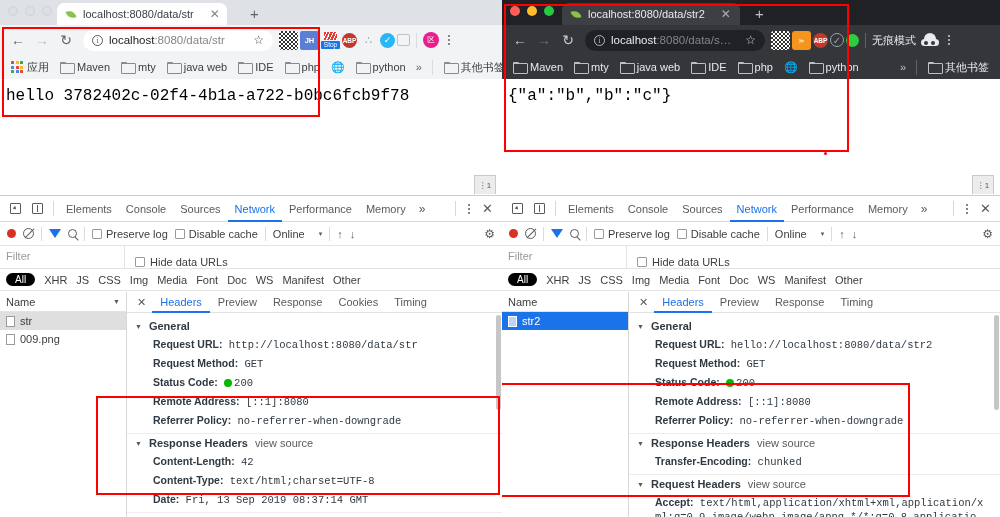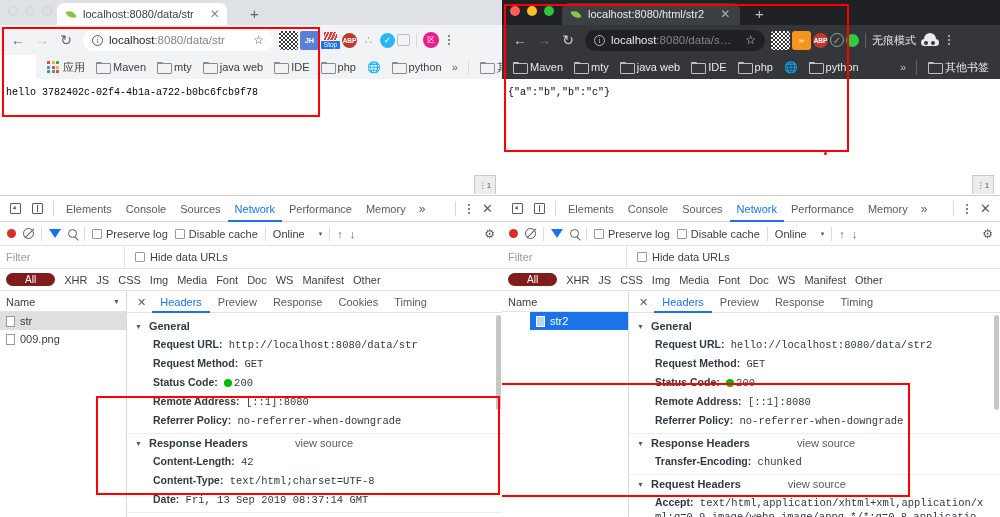--- a/index.html
+++ b/index.html
@@ -118,40 +118,40 @@
   .incog .hat::before { content:""; position:absolute; left:3px; top:0; width:12px;
       height:7px; background:#e8eaed; border-radius:6px 6px 0 0; }
   .incog .hat::after { content:""; position:absolute; left:0; top:6px; width:18px;
       height:7px; background:#e8eaed; border-radius:4px; }
   .incog .hat i { position:absolute; left:3px; top:7.5px; width:4px; height:4px;
       background:#35363a; border-radius:50%; box-shadow: 7px 0 0 #35363a; z-index:2;}
 
   
   .bmbar { height: 24px; display: flex; align-items: center; padding: 0 7px;
            gap: 3px; font-size: 11px; }
-  .bmbar.light { background: #f1f3f4; color: #3c4043; margin-left: 36px; }
+  .bmbar.light { background: #f1f3f4; color: #3c4043; }
   .bmbar.dark  { background: #35363a; color: #e8eaed; }
   .bm { display: flex; align-items: center; gap: 4px; padding: 2px 4px;
         white-space: nowrap; flex: none; }
   .folder { width: 13px; height: 10px; position: relative; flex: none; }
   .folder::before { content:""; position:absolute; left:0; top:1px; width:13px;
     height:9px; border:1px solid #868b90; border-radius:1px; }
   .folder::after { content:""; position:absolute; left:0; top:0; width:6px;
     height:2px; background:#868b90; border-radius:1px 1px 0 0; }
   .bmbar.dark .folder::before { border-color:#bdc1c6; }
   .bmbar.dark .folder::after  { background:#bdc1c6; }
   .apps-grid { display:grid; grid-template-columns:repeat(3,3px);
     grid-template-rows:repeat(3,3px); gap:1.5px; flex:none; }
   .apps-grid i { display:block; width:3px; height:3px; border-radius:.5px; }
   .chev { font-size: 11px; padding: 0 3px; color: #5f6368; }
   .bmbar.dark .chev { color: #bdc1c6; }
   .bmspacer { flex: 1; }
 
   
-  .page { font-family: "Liberation Mono", monospace; font-size: 10px;
+  .page { font-family: "Liberation Mono", monospace; font-size: 16px;
           padding: 8px 6px; }
   .page.light { background: #fff; color: #000; }
   .page.dark  { background: #fff; color: #000; }
 
   
   .devtools { position: absolute; left: 0; right: 0; bottom: 0;
               background: #fff; border-top: 1px solid #cdcdcd;
               font-size: 11px; color: #303942; }
   .dt-topbadge { position: absolute; right: 6px; top: -21px; width: 22px;
                  height: 19px; background: #ececec; border: 1px solid #c9c9c9;
@@ -198,59 +198,59 @@
   .cbox { width: 10px; height: 10px; border: 1px solid #9a9a9a; border-radius: 1px;
           background: #fff; flex: none; }
   .ck-lbl { display: flex; align-items: center; gap: 4px; color: #3c4043;
             white-space: nowrap; }
   .vline { width:1px; height:14px; background:#dcdcdc; }
   .onlinesel { display:flex; align-items:center; gap:14px; color:#3c4043; }
   .caret { font-size: 7px; color: #5a5a5a; }
   .arrow-up, .arrow-dn { font-size: 11px; color: #5a5a5a; }
   .gear { font-size: 12px; color: #5a5a5a; margin-left: auto; }
 
-  .dt-filter { height: 23px; display: flex; align-items: center;
+  .dt-filter { height: 23px; display: flex; align-items: flex-end;
                border-bottom: 1px solid #e3e3e3; }
   .dt-filter .fin { flex: 0 0 125px; padding-left: 6px; color: #9a9a9a;
                     border-right: 1px solid #e3e3e3; height: 23px; line-height: 23px; }
   .dt-filter .hide { display: flex; align-items: center; gap: 5px; padding-left: 10px;
                      color: #3c4043; }
 
   .dt-types { height: 22px; display: flex; align-items: center; gap: 9px;
               padding: 0 6px; border-bottom: 1px solid #e3e3e3; color: #3c4043; }
-  .pill { background: #7f1d1d; color: #fff; border-radius: 8px; padding: 1px 19px;
+  .pill { background: #000000; color: #fff; border-radius: 8px; padding: 1px 9px;
           font-size: 10px; }
 
   .dt-body { display: flex; position: absolute; left:0; right:0; top: 96px; bottom: 0; }
   .dt-list { flex: 0 0 127px; border-right: 1px solid #d8d8d8; overflow: hidden; }
   .lst-hdr { height: 20px; display: flex; align-items: center; padding: 0 6px;
              border-bottom: 1px solid #e3e3e3; color: #3c4043; }
   .lst-hdr .sortcaret { margin-left: auto; font-size: 7px; color: #5a5a5a; }
   .lst-row { height: 18px; display: flex; align-items: center; gap: 5px;
              padding: 0 6px; color: #3c4043; }
   .lst-row.sel-gray { background: #dfdfdf; }
-  .lst-row.sel-blue { background: #1a73e8; color: #fff; margin-left: 28px; }
+  .lst-row.sel-blue { background: #1a73e8; color: #fff; }
   .fico { width: 9px; height: 11px; border: 1px solid #9a9a9a; background: #fff;
           flex: none; }
   .lst-row.sel-blue .fico { border-color: #fff; background: #bcd4f6; }
 
   .dt-detail { flex: 1; position: relative; overflow: hidden; }
   .det-tabs { height: 21px; display: flex; align-items: center; gap: 0;
               border-bottom: 1px solid #e3e3e3; padding-left: 4px; }
   .det-x { color: #5a5a5a; font-size: 11px; padding: 0 6px; }
   .det-tab { padding: 0 8px; height: 21px; line-height: 21px; color: #5a5a5a;
              white-space: nowrap; }
   .det-tab.sel { color: #1a73e8; box-shadow: inset 0 -2px 0 #1a73e8; }
 
   .det-scroll { position: absolute; left: 0; right: 0; top: 21px; bottom: 0;
                 overflow: hidden; padding: 4px 0 0 0; }
   .grp { display: flex; align-items: center; gap: 7px; padding: 3px 0 3px 8px;
          font-weight: bold; color: #303942; }
   .grp .tri { font-size: 7px; color: #5a5a5a; }
-  .grp .vs { font-weight: normal; color: #5a5a5a; text-decoration: none; margin-left: 40px; }
+  .grp .vs { font-weight: normal; color: #5a5a5a; text-decoration: none; }
   .kv { padding: 2px 0 2px 26px; color: #303942;
         font-family: "Liberation Mono", monospace; font-size: 10.5px;
         line-height: 14px; }
   .kv b { font-family: "Liberation Sans", sans-serif; font-weight: bold;
           font-size: 10.5px; }
   .kv .val { color: #303942; }
   .sdot { display: inline-block; width: 8px; height: 8px; border-radius: 50%;
           background: #0b0; vertical-align: -1px; margin-right: 2px; }
   .grpline { border-top: 1px solid #ededed; margin-top: 3px; }
 
@@ -513,21 +513,21 @@
   <div class="win win-right">
 
     <div class="tabstrip dark">
       <div class="lights active">
         <span class="l1"></span>
           <span class="l2"></span>
           <span class="l3"></span>
       </div>
       <div class="tab dark" style="left:60px; width:178px;">
         <span class="leaf"></span>
-        <span>localhost:8080/html/str2</span>
+        <span>localhost:8080/data/str2</span>
         <span class="tabclose">✕</span>
       </div>
       <div class="newtab dark" style="left:253px;">+</div>
     </div>
 
     <div class="toolbar dark">
       <div class="navbtn dark">←</div>
       <div class="navbtn dark disabled">→</div>
       <div class="navbtn dark">↻</div>
       <div class="omnibox dark" style="max-width:180px;">

